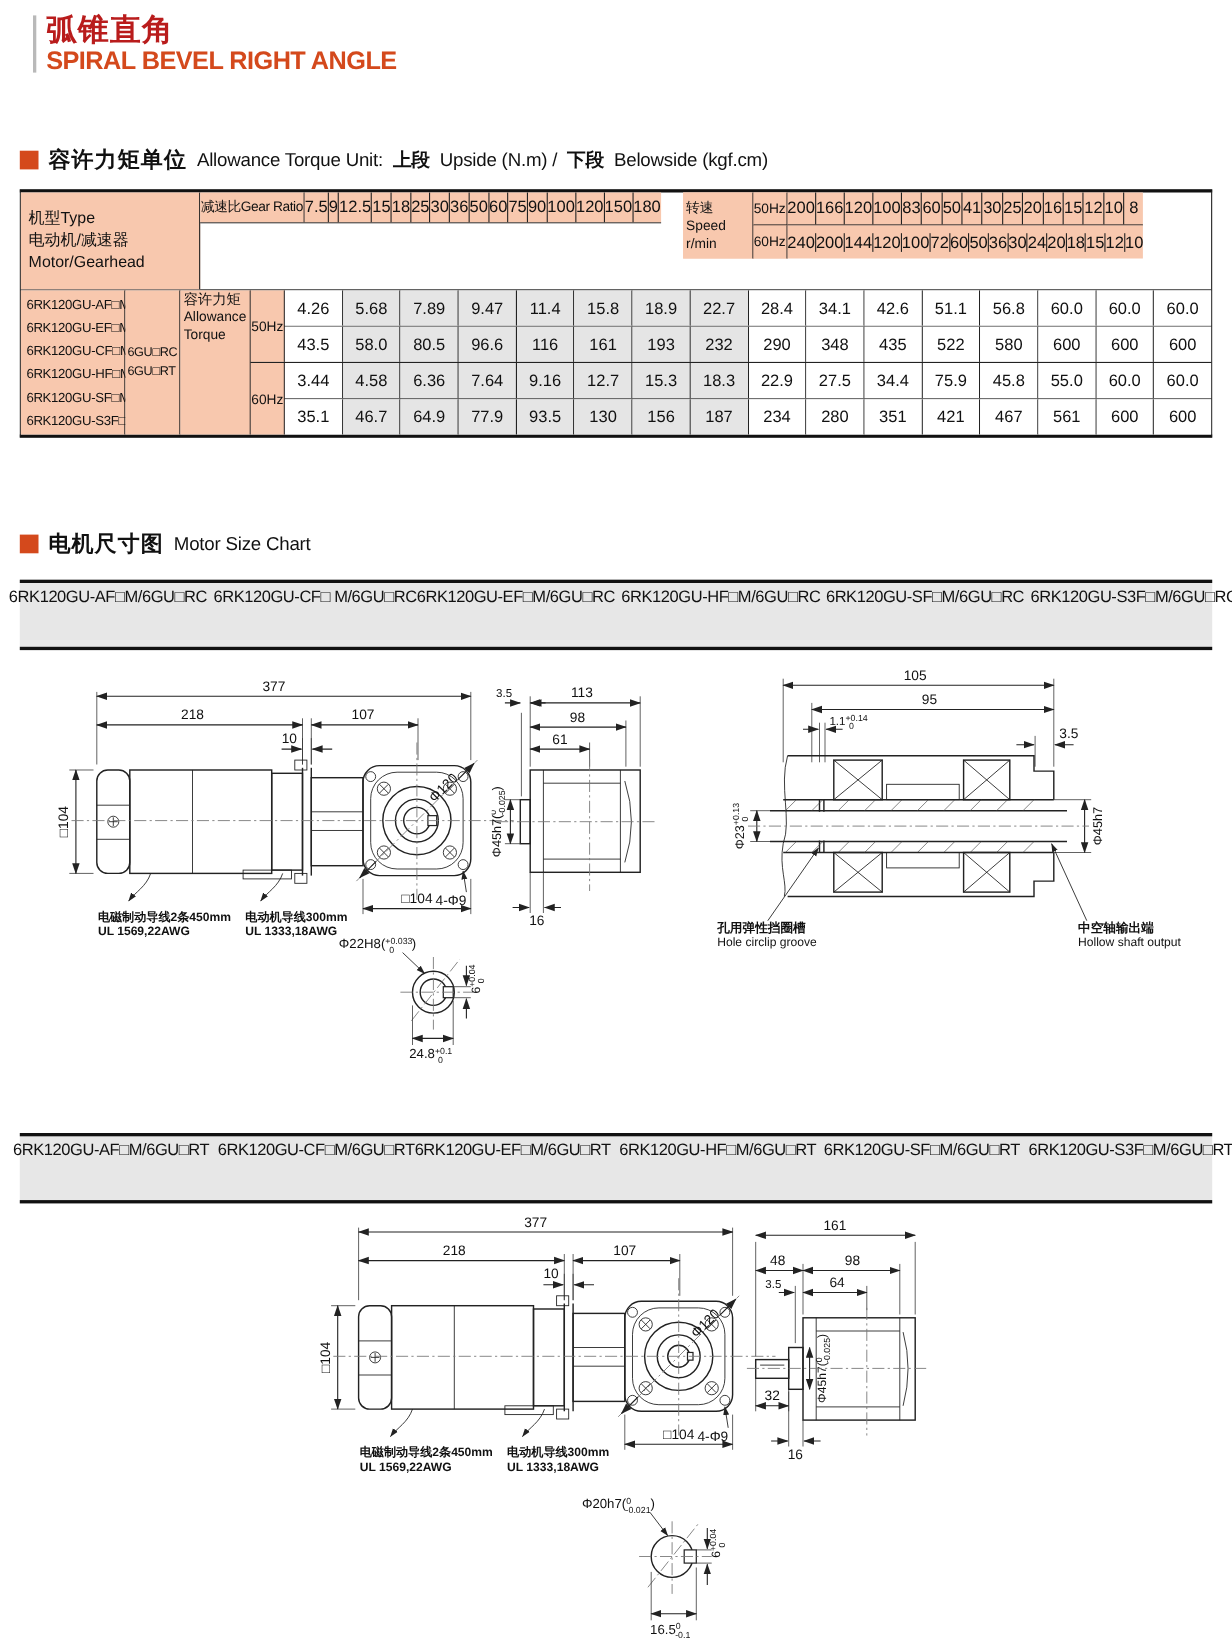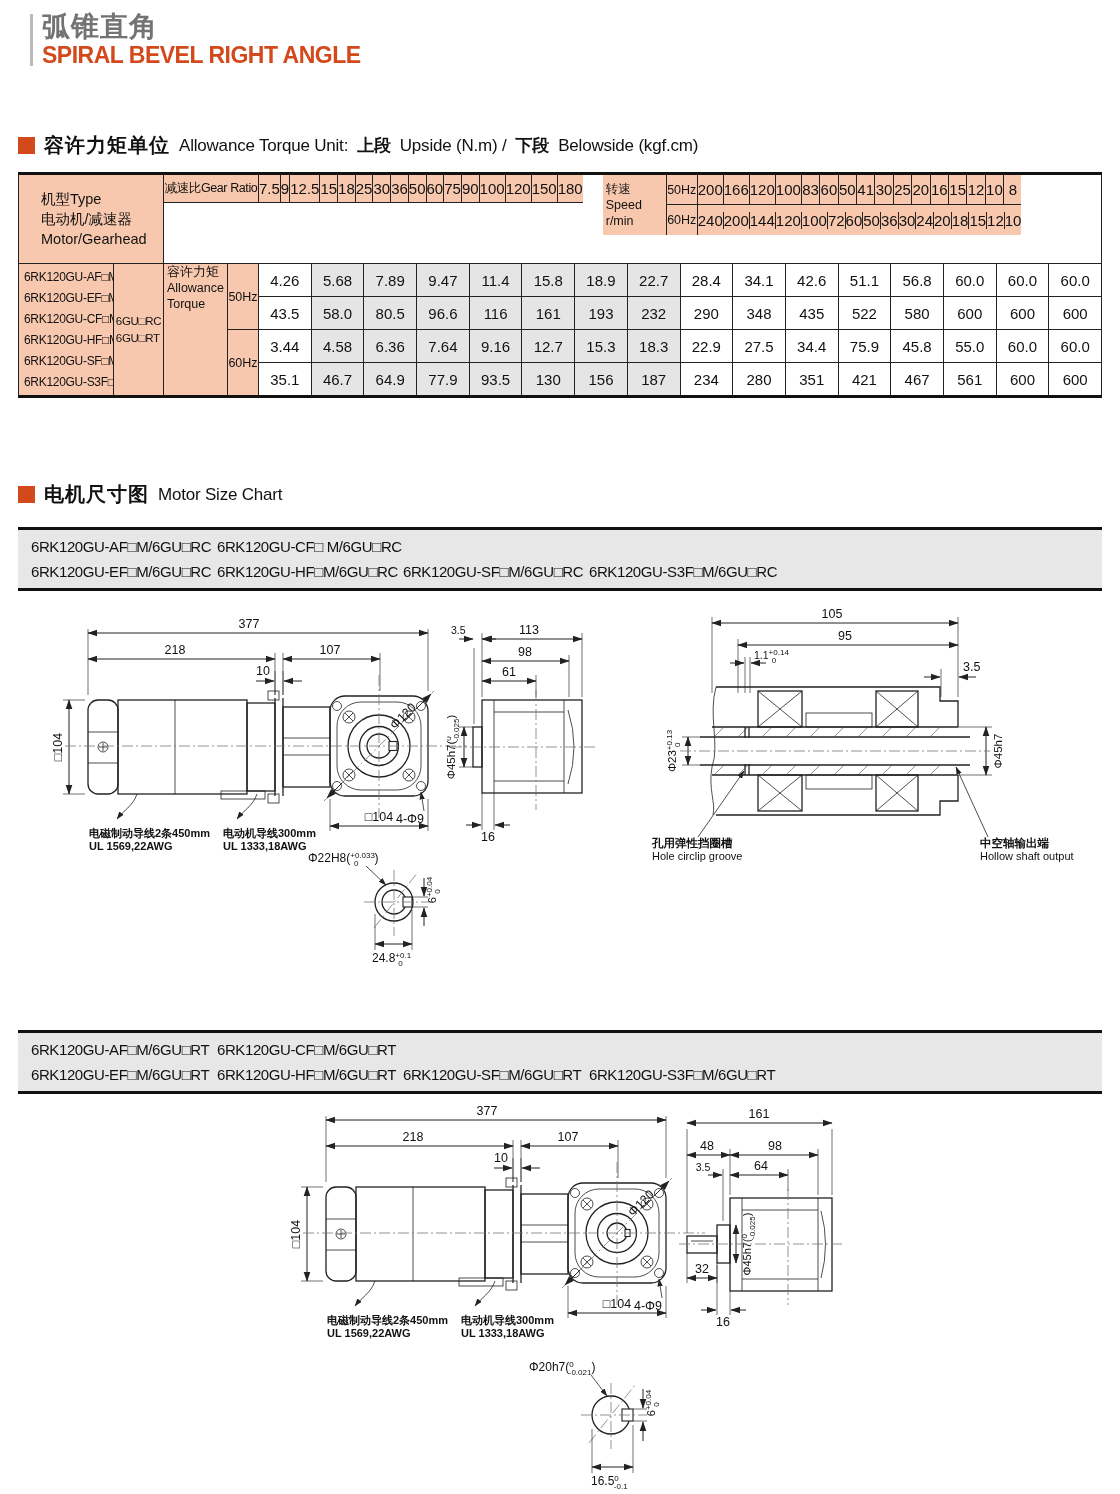--- a/index.html
+++ b/index.html
@@ -1,42 +1,42 @@
 <!DOCTYPE html>
 <html><head>
 <meta charset="utf-8">
 <style>
   html,body{margin:0;padding:0;background:#fff;}
   #page{position:relative;width:1120px;height:1494px;background:#fff;overflow:hidden;
         font-family:"Liberation Sans","DejaVu Sans",sans-serif;color:#111;}
   .abs{position:absolute;}
   
   #title-rule{left:30px;top:14px;width:3px;height:52px;background:#b9b9b9;}
-  #title-zh{left:42px;top:8px;font-size:28px;font-weight:bold;color:#737373;letter-spacing:1px;}
+  #title-zh{left:42px;top:8px;font-size:28px;font-weight:bold;color:#b91c1c;letter-spacing:1px;}
   #title-en{left:42px;top:42px;font-size:23px;font-weight:600;color:#d4491c;letter-spacing:-0.5px;}
   
   .sec-head{display:flex;align-items:center;gap:9px;}
   .sq{width:17px;height:17px;background:#d4491c;flex:0 0 auto;}
   .h-zh{font-size:20px;font-weight:bold;letter-spacing:1px;}
   .h-en{font-size:17px;letter-spacing:-0.2px;}
   
   #ttable{left:18px;top:172px;width:1084px;border-left:1px solid #222;border-right:1px solid #222;
           border-top:3px solid #111;border-bottom:3px solid #111;box-sizing:border-box;font-size:15px;}
   #ttable *{box-sizing:border-box;}
   .pink{background:#f8c8ae;}
   .cell{display:flex;align-items:center;justify-content:center;}
   .num-grid{display:flex;}
   .num-grid span{flex:1;display:flex;align-items:center;justify-content:center;border-right:1px solid #222;}
   .num-grid span:last-child{border-right:none;}
   .body-vals span{background:#fff;font-size:15px;}
   .body-vals span:nth-child(n+2):nth-child(-n+8){background:#e5e5e5;}
   .model-line{height:21px;line-height:21px;padding-left:5px;font-size:12px;letter-spacing:-0.3px;white-space:nowrap;}
   
   .model-box{left:18px;width:1084px;height:64px;background:#e7e7e7;border-top:3px solid #111;border-bottom:3px solid #111;
-             box-sizing:border-box;display:flex;flex-direction:column;justify-content:center;padding-left:13px;}
+             box-sizing:border-box;display:flex;flex-direction:row;justify-content:center;padding-left:13px;}
   .mrow{display:flex;height:25px;align-items:center;font-size:15px;letter-spacing:-0.4px;}
   .mrow span{width:186px;white-space:nowrap;}
   .mrow span:last-child{width:auto;}
   
   svg text{font-family:"Liberation Sans","DejaVu Sans",sans-serif;font-size:12.5px;fill:#111;}
   .ol{stroke:#222;stroke-width:1.3;fill:none;}
   .tl{stroke:#222;stroke-width:0.8;fill:none;}
   .ext{stroke:#333;stroke-width:0.7;fill:none;}
   .dim{stroke:#222;stroke-width:1;fill:none;}
   .cl{stroke:#777;stroke-width:0.8;stroke-dasharray:11 3 2 3;fill:none;}
@@ -71,21 +71,21 @@
     <span class="h-en">Upside (N.m) /</span>
     <b class="h-en" style="font-weight:bold;">下段</b>
     <span class="h-en">Belowside (kgf.cm)</span>
   </div>
 
   <div class="abs" id="title-en">SPIRAL BEVEL RIGHT ANGLE</div>
 
   <div class="abs" id="ttable">
 
     <div style="display:flex;height:88px;">
-      <div class="pink" style="width:145px;border-right:1px solid #222;display:flex;flex-direction:column;justify-content:center;padding-left:22px;font-size:14.5px;line-height:20px;">
+      <div class="pink" style="width:163px;border-right:1px solid #222;display:flex;flex-direction:column;justify-content:center;padding-left:7px;font-size:14.5px;line-height:20px;">
         <div>机型Type</div>
         <div>电动机/减速器</div>
         <div>Motor/Gearhead</div>
       </div>
       <div style="flex:1;display:flex;flex-direction:row;">
         <div style="height:28px;display:flex;border-bottom:1px solid #222;">
           <div class="pink cell" style="width:95px;border-right:1px solid #222;font-size:12.5px;letter-spacing:-0.4px;white-space:nowrap;">减速比Gear Ratio</div>
           <div class="num-grid pink" style="flex:1;">
               <span>7.5</span>
               <span>9</span>

